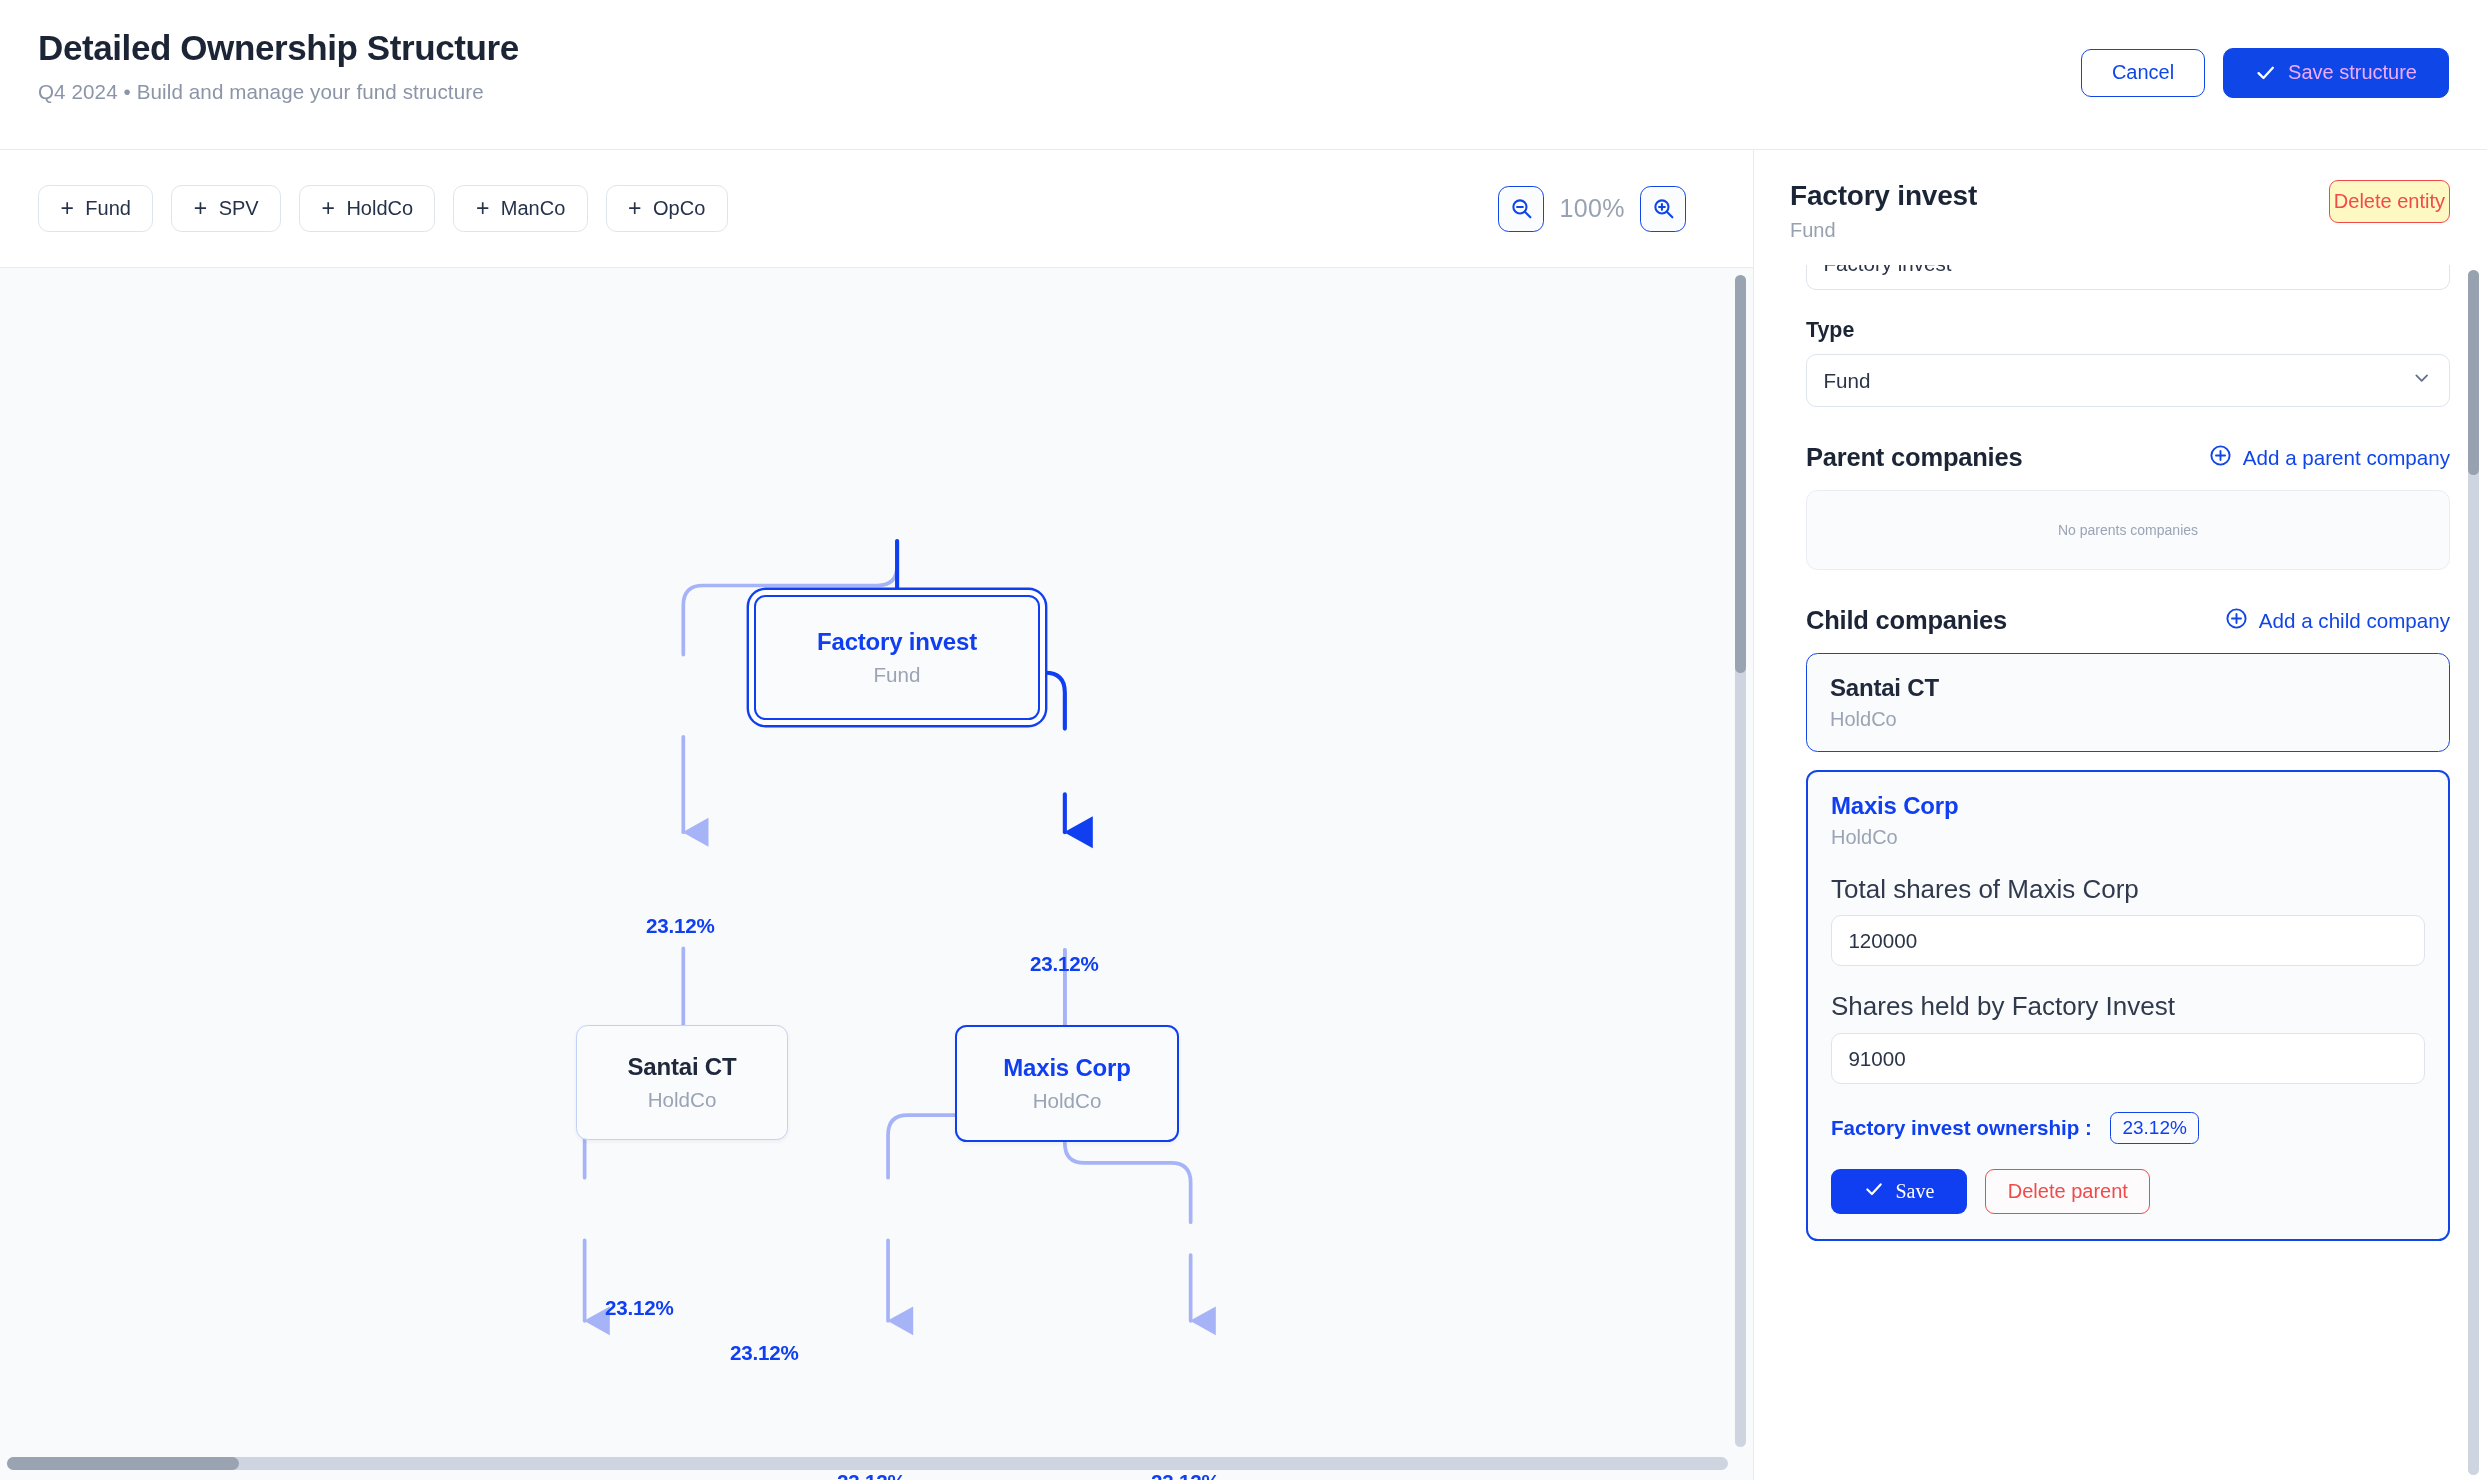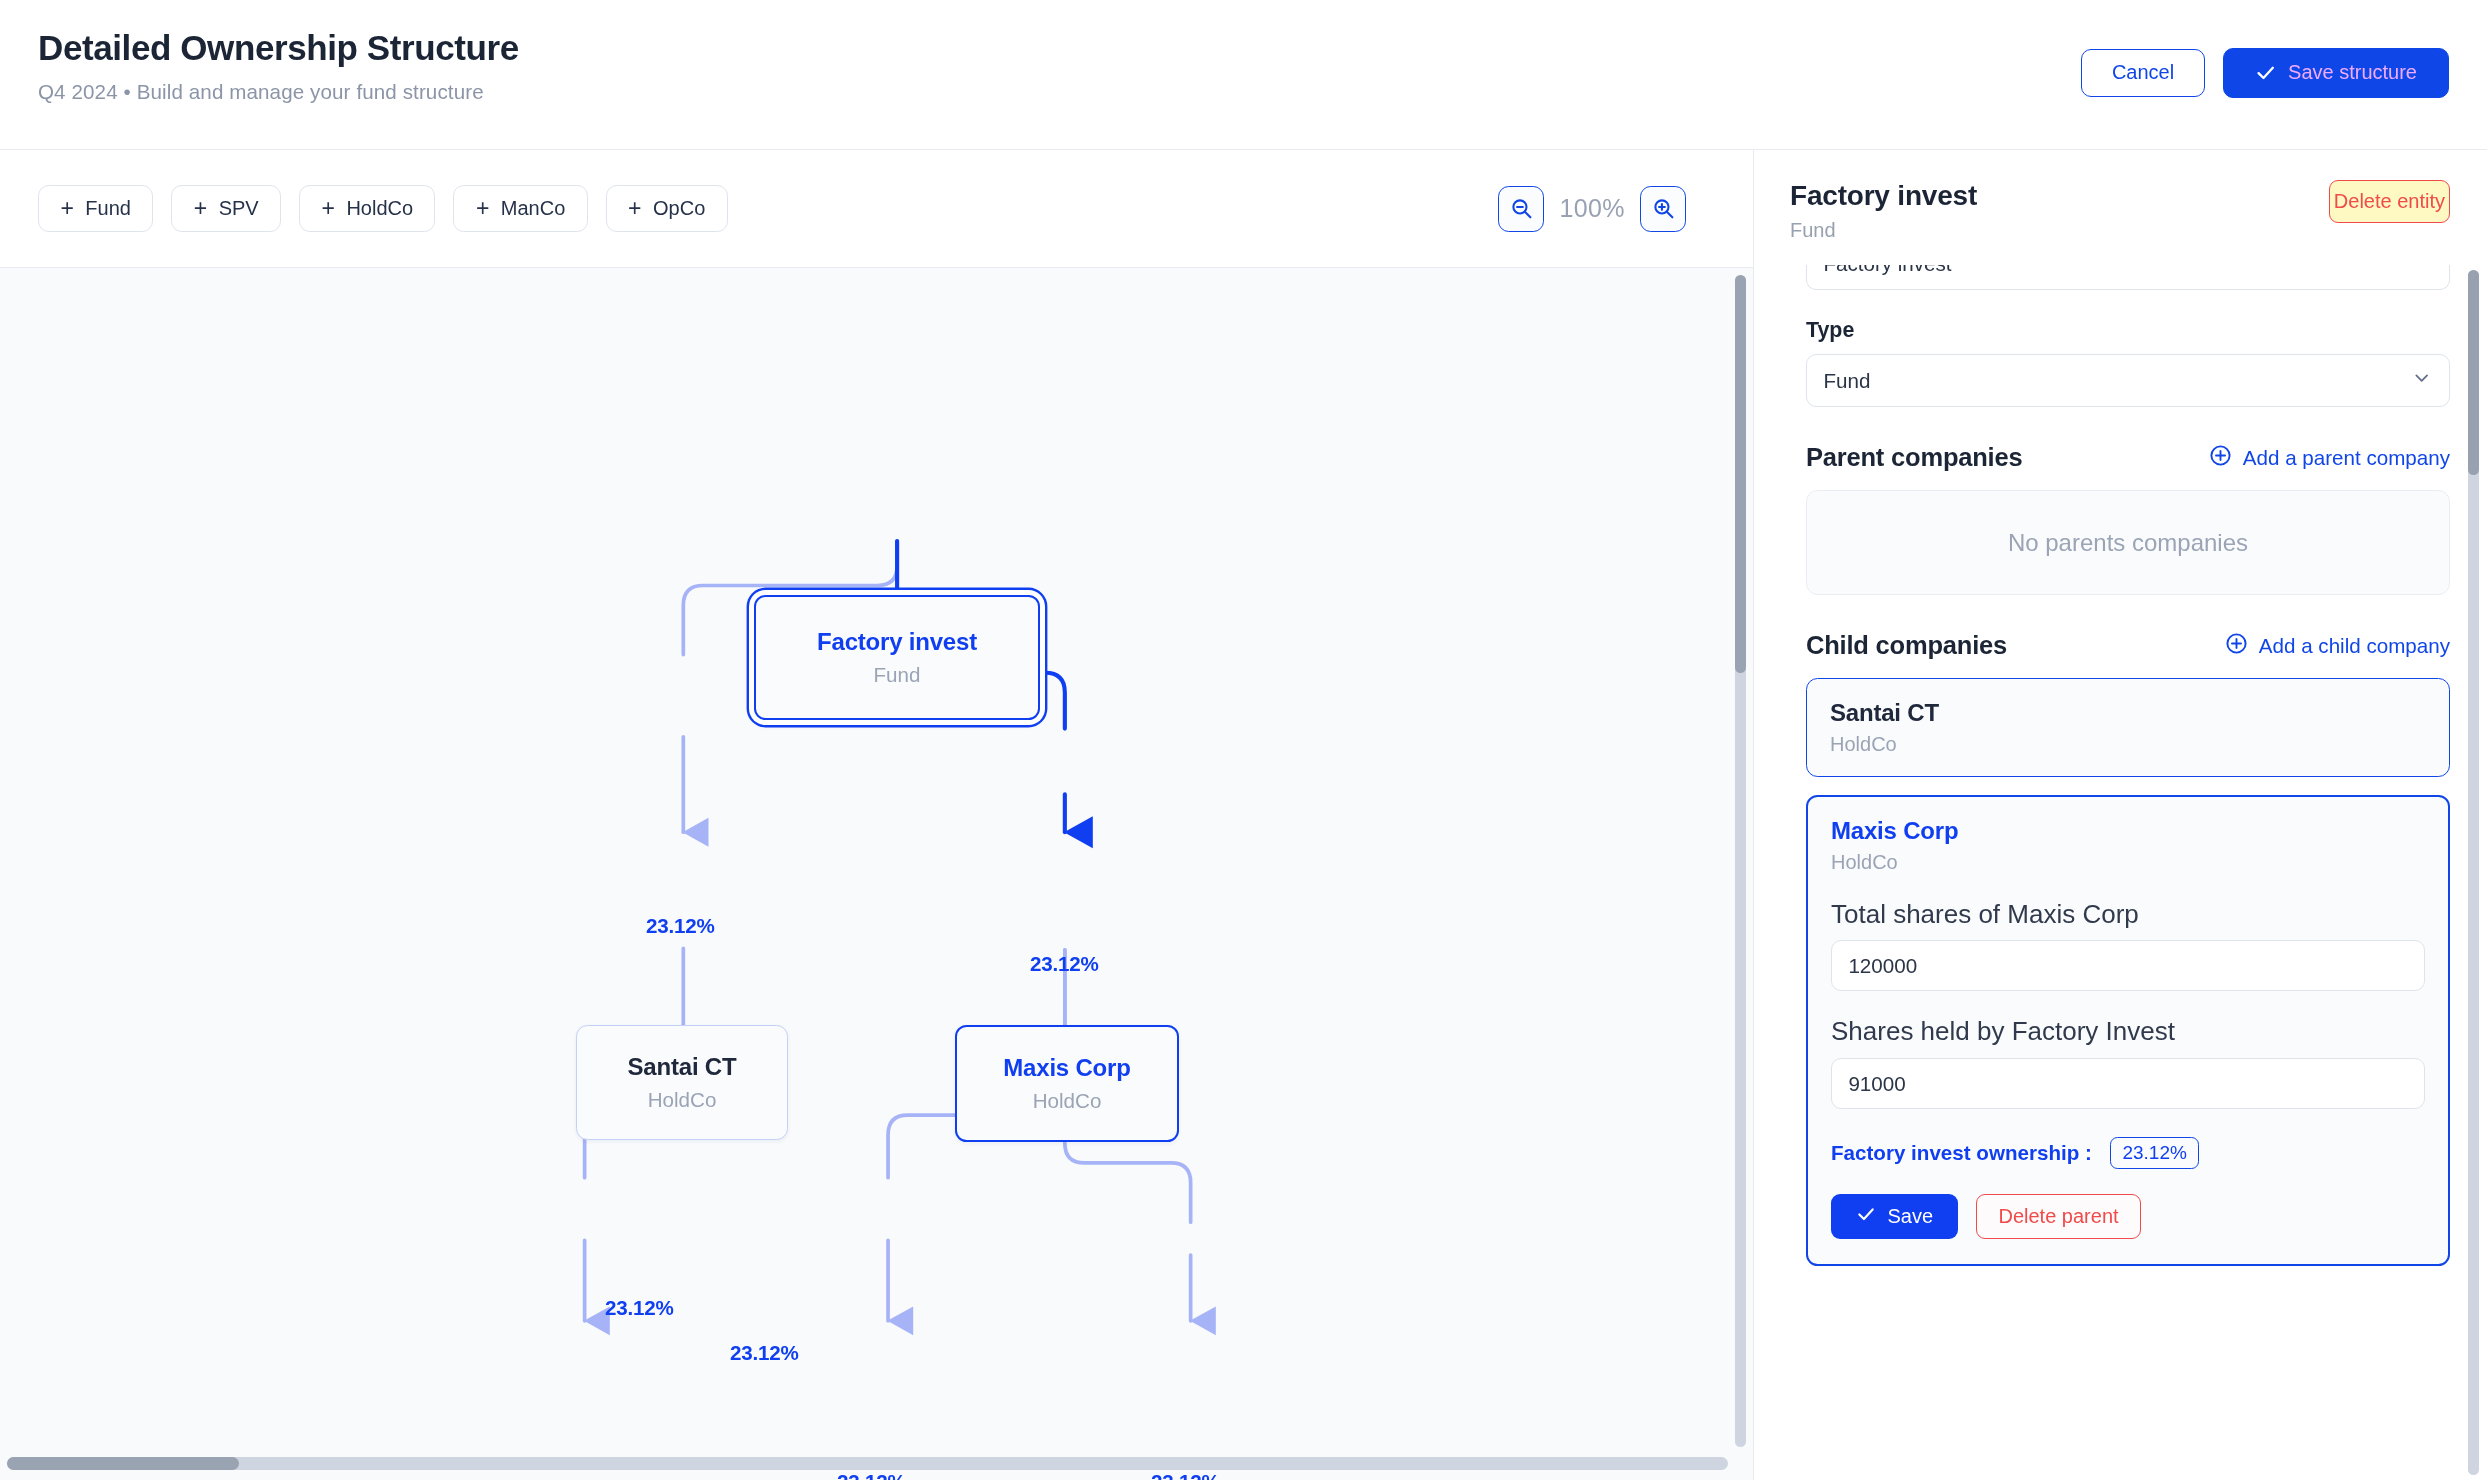--- a/index.html
+++ b/index.html
@@ -264,26 +264,26 @@
     gap: 10.7px;
     color: #1046e8;
     font-size: 20.6px;
     cursor: pointer;
     white-space: nowrap;
   }
   .empty-box {
     border: 1.6px solid #e9edf3;
     border-radius: 11.5px;
     background: #fafbfd;
-    height: 105px;
+    height: 80px;
     display: flex;
     align-items: center;
     justify-content: center;
     color: #9aa4b5;
-    font-size: 24px;
+    font-size: 14px;
     margin-top: 8px;
   }
   .child-card {
     border: 1.6px solid #1046e8;
     border-radius: 11.5px;
     background: #fafbfd;
     padding: 20px 23px;
     margin-bottom: 18px;
     cursor: pointer;
   }
@@ -297,23 +297,23 @@
   .pct-chip {
     border: 1.6px solid #1046e8;
     border-radius: 7.4px;
     color: #0f3ff0;
     font-size: 19px;
     padding: 4.1px 11.5px;
   }
   .card-actions { display: flex; gap: 18px; margin-top: 25px; }
   .btn-save-sm {
     background: #0f3ff0; color: #fff; border: none;
-    border-radius: 9px; padding: 10px 25px; font-size: 20px;
+    border-radius: 9px; padding: 10px 33px; font-size: 20px;
     display: inline-flex; align-items: center; gap: 11.5px; cursor: pointer;
-    font-family: Liberation Sans, sans-serif;
+    font-family: Liberation Serif, serif;
   }
   .btn-del-sm {
     background: #fdfbfb; color: #f04a4a; border: 1.6px solid #f04a4a;
     border-radius: 9px; padding: 9px 21.4px; font-size: 20px; cursor: pointer;
     font-family: "Liberation Sans", sans-serif; white-space: nowrap;
   }
 
   .insp-sb-track {
     position: absolute; top: 5px; right: 7.4px; width: 10.7px; bottom: 5px;
     background: #ced5e0; border-radius: 5.8px;

